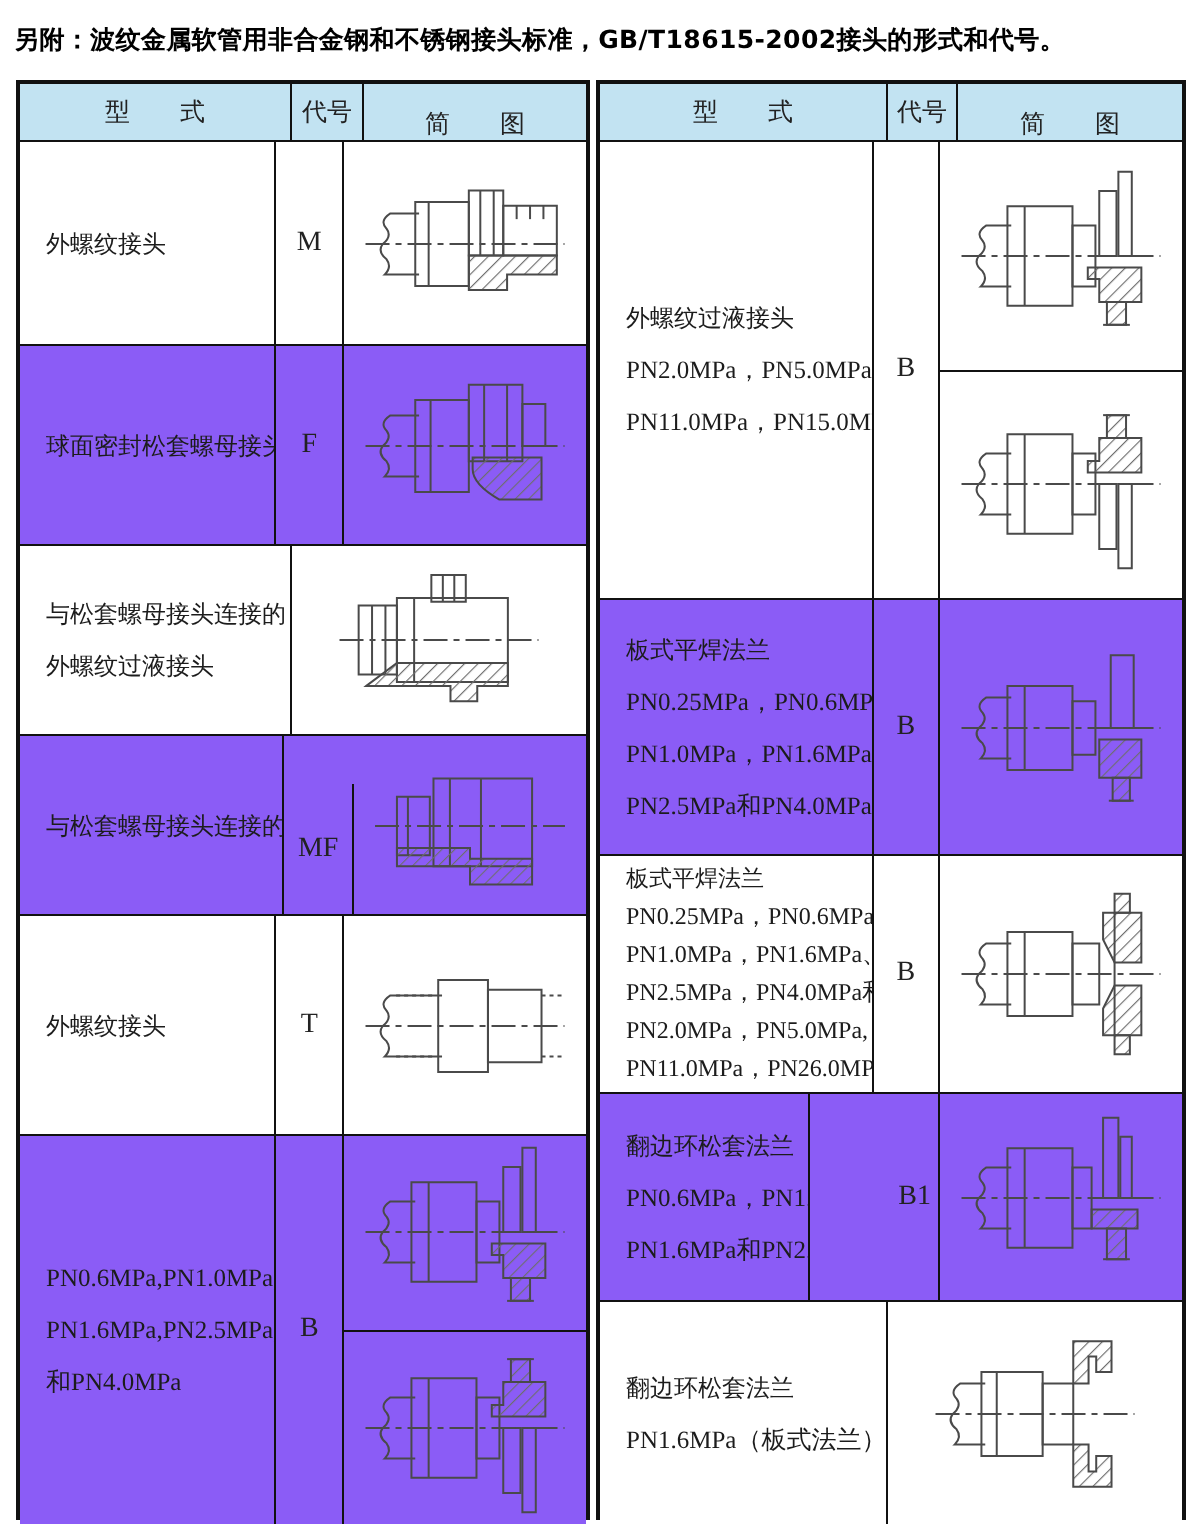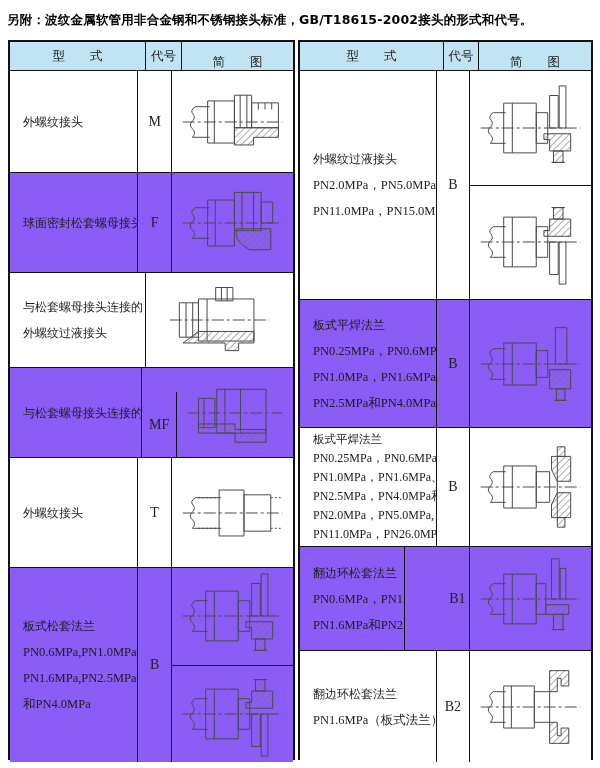--- a/index.html
+++ b/index.html
@@ -155,21 +155,20 @@
    <line class="dt" x1="96" y1="30" x2="107" y2="30"></line>
                 <line class="dt" x1="96" y1="62" x2="107" y2="62"></line>
    <line class="dt" x1="20" y1="30" x2="40" y2="30"></line>
                 <line class="dt" x1="20" y1="62" x2="40" y2="62"></line>
                 <line class="cl" x1="4" y1="46" x2="108" y2="46"></line>
               </svg>
             </div>
           </div>
         </div><div class="row hl" style="height: 195px; flex: 0 0 195px;">
           <div class="type-cell" style="width: 136px;">
-            <div class="type-line">板式松套法兰</div>
             <div class="type-line pn">PN0.6MPa,PN1.0MPa,</div>
             <div class="type-line pn">PN1.6MPa,PN2.5MPa,</div>
             <div class="type-line pn">和PN4.0MPa</div>
           </div>
           <div class="code-cell" style="width: 36px;">B</div>
           <div class="diagram-cell">
             <div class="diagram-sub">
               <svg class="fitting" viewBox="0 0 112 92" width="121" height="88">
                 <path class="ln" d="M30,30 L17,30 Q11,34 15,38 Q18,42 13,46 Q10,50 15,54 Q18,58 14,62 L30,62"></path>
                 <rect class="ln" x="28" y="20" width="34" height="52"></rect>
@@ -314,21 +313,20 @@
                 <line class="ln" x1="78" y1="78" x2="92" y2="78"></line>
                 <line class="cl" x1="4" y1="46" x2="108" y2="46"></line>
               </svg>
             </div>
           </div>
         </div><div class="row" style="height: 112px; flex: 0 0 112px;">
           <div class="type-cell" style="width: 144px;">
             <div class="type-line">翻边环松套法兰</div>
             <div class="type-line pn">PN1.6MPa（板式法兰）</div>
           </div>
-          <div class="code-cell" style="width: 35px;">B2</div>
           <div class="diagram-cell">
             <div class="diagram-sub">
               <svg class="fitting" viewBox="0 0 112 92" width="121" height="88">
                 <path class="ln" d="M30,30 L17,30 Q11,34 15,38 Q18,42 13,46 Q10,50 15,54 Q18,58 14,62 L30,62"></path>
                 <rect class="ln" x="28" y="24" width="32" height="44"></rect>
                 <line class="ln" x1="36" y1="24" x2="36" y2="68"></line>
    <rect class="ln" x="60" y="30" width="16" height="32"></rect>
    <path class="ht" d="M76,8 L96,8 L96,24 L88,24 L88,16 L84,16 L84,30 L76,30 Z"></path>
    <path class="ht" d="M76,84 L96,84 L96,68 L88,68 L88,76 L84,76 L84,62 L76,62 Z"></path>
                 <line class="cl" x1="4" y1="46" x2="108" y2="46"></line>

